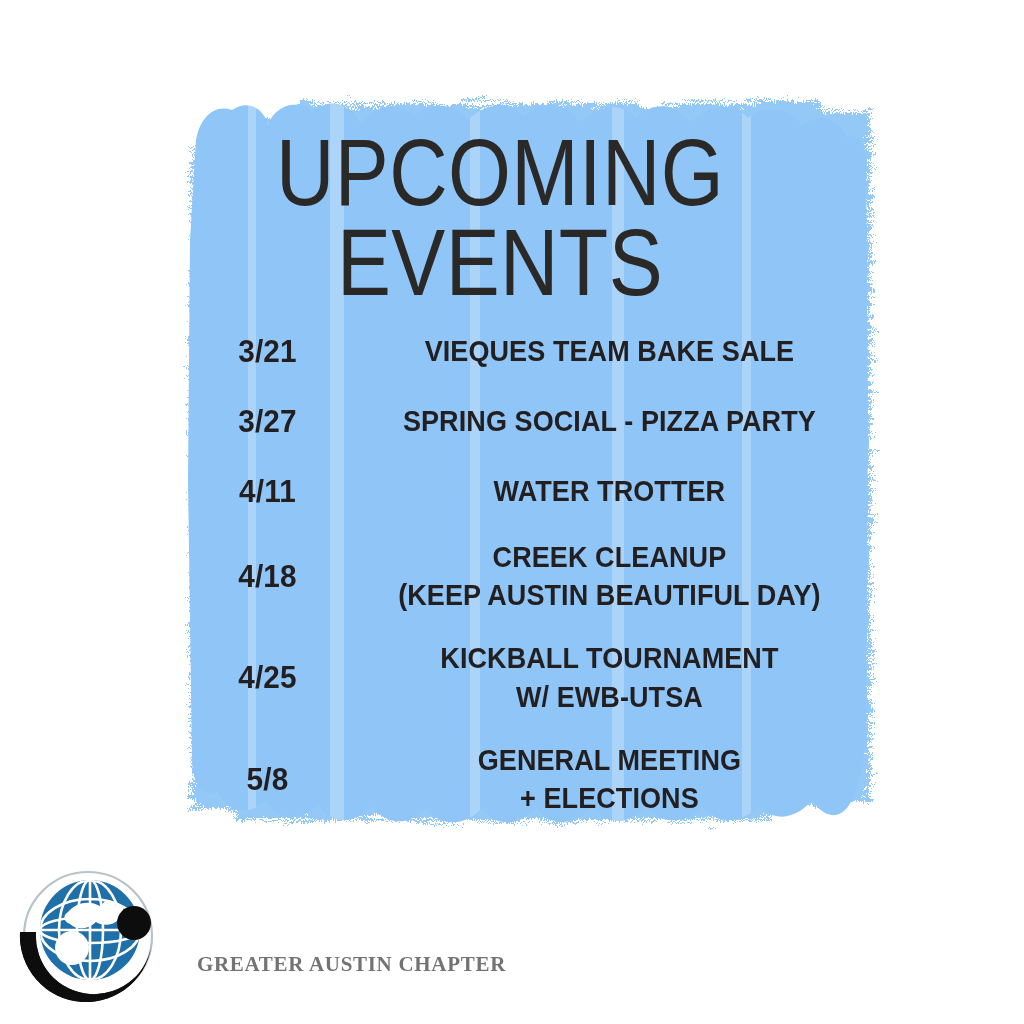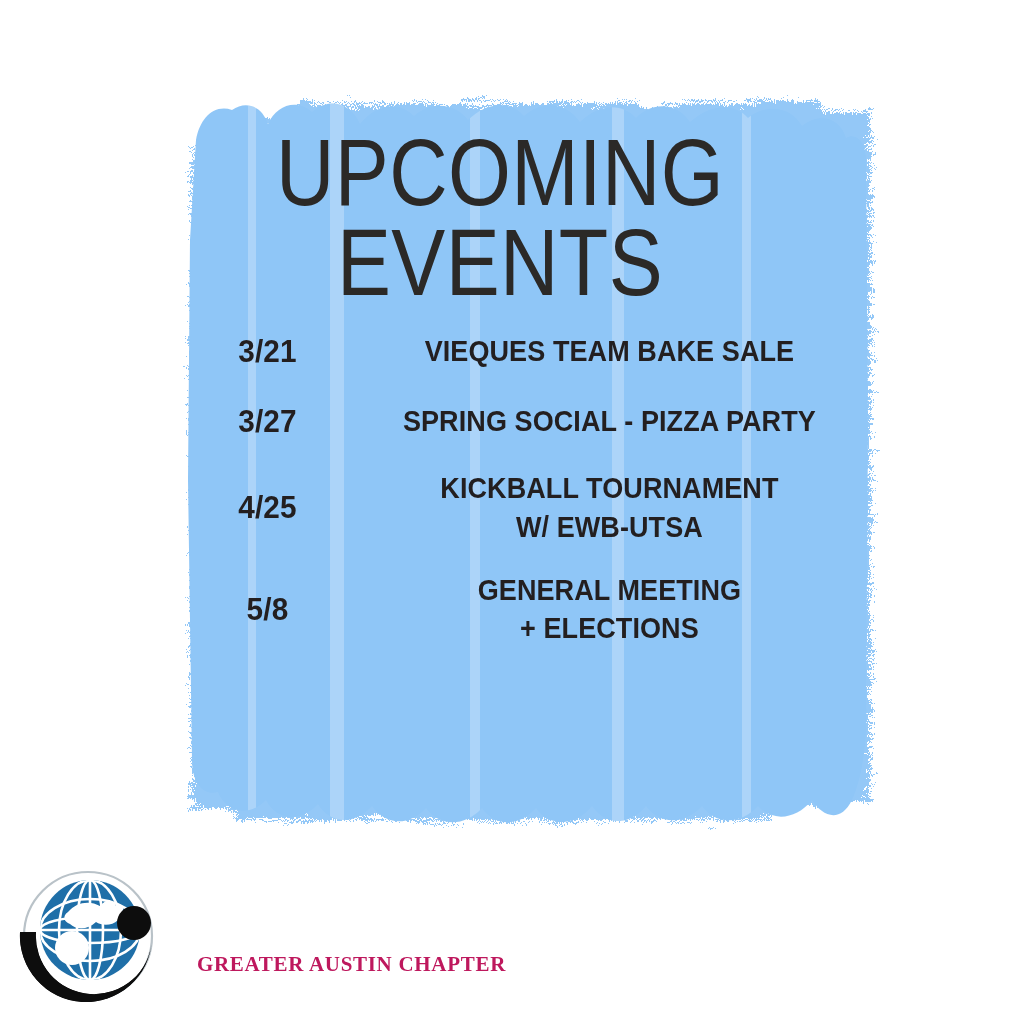--- a/index.html
+++ b/index.html
@@ -126,21 +126,21 @@
     font-size: 26px;
     font-weight: normal;
     color: #2c2a28;
     letter-spacing: 0.6px;
     white-space: nowrap;
   }
   .logo-line2 {
     font-family: "Liberation Serif", serif;
     font-size: 21px;
     font-weight: bold;
-    color: #be185d;
+    color: #737373;
     letter-spacing: 0.7px;
     text-align: right;
     padding-right: 12px;
     margin-top: 2px;
     white-space: nowrap;
   }
 </style>
 </head>
 <body>
 
@@ -258,21 +258,30 @@
       <div class="event-row r0">
         <div class="event-date">3/21</div>
         <div class="event-title">VIEQUES TEAM BAKE SALE</div>
       </div>
 
       <div class="event-row r1">
         <div class="event-date">3/27</div>
         <div class="event-title">SPRING SOCIAL - PIZZA PARTY</div>
       </div>
 
-
+      <div class="event-row r2">
+        <div class="event-date">4/11</div>
+        <div class="event-title">WATER TROTTER</div>
+      </div>
+
+      <div class="event-row r3">
+        <div class="event-date">4/18</div>
+        <div class="event-title">CREEK CLEANUP
+(KEEP AUSTIN BEAUTIFUL DAY)</div>
+      </div>
 
       <div class="event-row r4">
         <div class="event-date">4/25</div>
         <div class="event-title">KICKBALL TOURNAMENT
 W/ EWB-UTSA</div>
       </div>
 
       <div class="event-row r5">
         <div class="event-date">5/8</div>
         <div class="event-title">GENERAL MEETING

